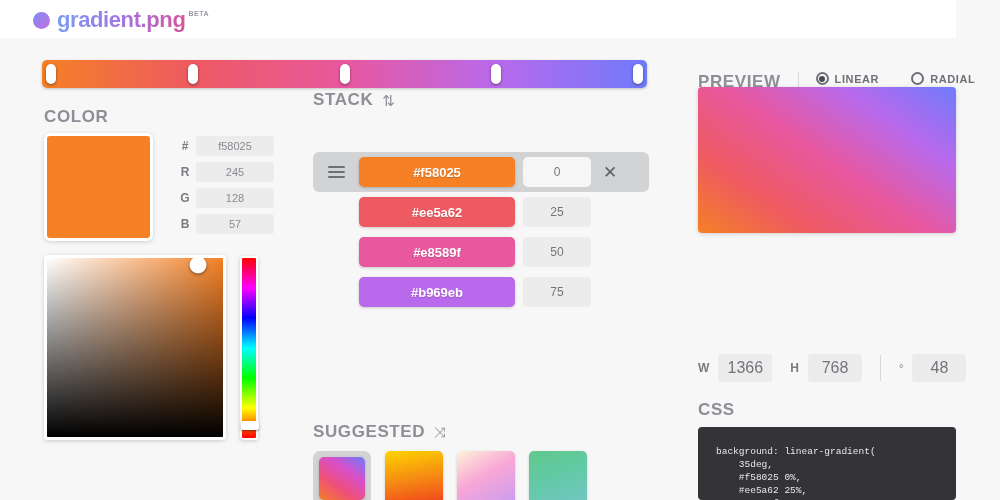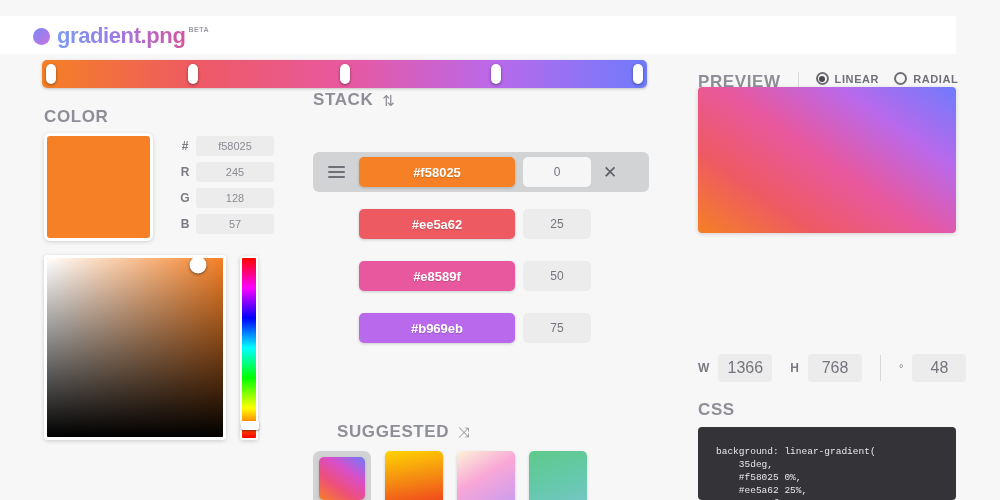--- a/index.html
+++ b/index.html
@@ -7,21 +7,21 @@
     width: 1000px; height: 500px;
     overflow: hidden;
     background: #f7f7f8;
     font-family: "Liberation Sans", sans-serif;
     -webkit-font-smoothing: antialiased;
   }
   .app { position: relative; width: 1000px; height: 500px; background: #f7f7f8; }
 
   
   .header {
-    position: absolute; left: 0; top: 16px; width: 956px; height: 38px;
+    position: absolute; left: 0; top: 0; width: 956px; height: 38px;
     background: #ffffff;
     display: flex; align-items: center;
   }
   .logo-wrap { display: flex; align-items: flex-start; margin-left: 33px; }
   .logo-dot {
     width: 17px; height: 17px; border-radius: 50%;
     background: linear-gradient(135deg, #7b8cf5 0%, #c86fe0 100%);
     margin-top: 6px; margin-right: 7px;
   }
   .logo-text {
@@ -118,21 +118,21 @@
     position: absolute; left: 313px; top: 136px; width: 336px;
     display: flex; font-size: 10px; font-weight: bold;
     color: #8b8b93; letter-spacing: 0.8px;
   }
   .col-hex { width: 205px; text-align: center; margin-left: 46px; }
   .col-pct { width: 68px; text-align: center; margin-left: 8px; }
 
   .stack-list { position: absolute; left: 313px; top: 152px; width: 336px; }
   .stack-row {
     position: relative; display: flex; align-items: center;
-    height: 40px; border-radius: 6px; margin-bottom: 12px;
+    height: 40px; border-radius: 6px; margin-bottom: 0px;
   }
   .stack-row.active { background: #d2d3d5; }
   .drag-handle {
     width: 46px; height: 40px; display: flex; align-items: center;
     justify-content: center; cursor: grab;
   }
   .drag-handle span {
     display: block; width: 17px; height: 2px; background: #6f6f78;
     border-radius: 1px; box-shadow: 0 5px 0 #6f6f78, 0 -5px 0 #6f6f78;
   }
@@ -152,21 +152,21 @@
   }
   .stack-row.active .pct-chip { background: #f6f6f7; }
   .close-x {
     width: 38px; height: 40px; display: flex; align-items: center;
     justify-content: center; font-size: 17px; color: #5f5f68;
     cursor: pointer; font-weight: 300;
   }
   .spacer-left { width: 46px; }
 
   
-  .suggested-panel { position: absolute; left: 313px; top: 422px; margin-left: 24px; }
+  .suggested-panel { position: absolute; left: 313px; top: 422px; }
   .sug-head { display: flex; align-items: center; gap: 9px; }
   .icon-shuffle { color: #8e8e96; font-size: 14px; line-height: 1; cursor: pointer; }
   .sug-list { position: absolute; left: 313px; top: 451px; display: flex; gap: 14px; }
   .sug-item {
     width: 58px; height: 55px; border-radius: 7px; padding: 6px;
     cursor: pointer;
   }
   .sug-item.selected { background: #d2d3d5; }
   .sug-inner {
     width: 100%; height: 100%; border-radius: 5px;
@@ -175,21 +175,21 @@
   .sug-item:not(.selected) .sug-inner { width: 58px; height: 55px; margin: -6px; }
 
   
   .preview-head {
     position: absolute; left: 698px; top: 72px;
     display: flex; align-items: flex-start;
   }
   .pv-divider {
     width: 1px; height: 22px; background: #d8d8dc; margin: 0 17px;
   }
-  .radio-group { display: flex; align-items: center; gap: 15px; }
+  .radio-group { display: flex; align-items: center; gap: 32px; }
   .radio-opt { display: flex; align-items: center; gap: 6px; cursor: pointer; }
   .radio-ring {
     width: 13px; height: 13px; border-radius: 50%;
     border: 2px solid #6f6f78; display: flex;
     align-items: center; justify-content: center;
   }
   .radio-ring.on::after {
     content: ''; width: 6px; height: 6px; border-radius: 50%; background: #4a4a52;
   }
   .radio-label {

